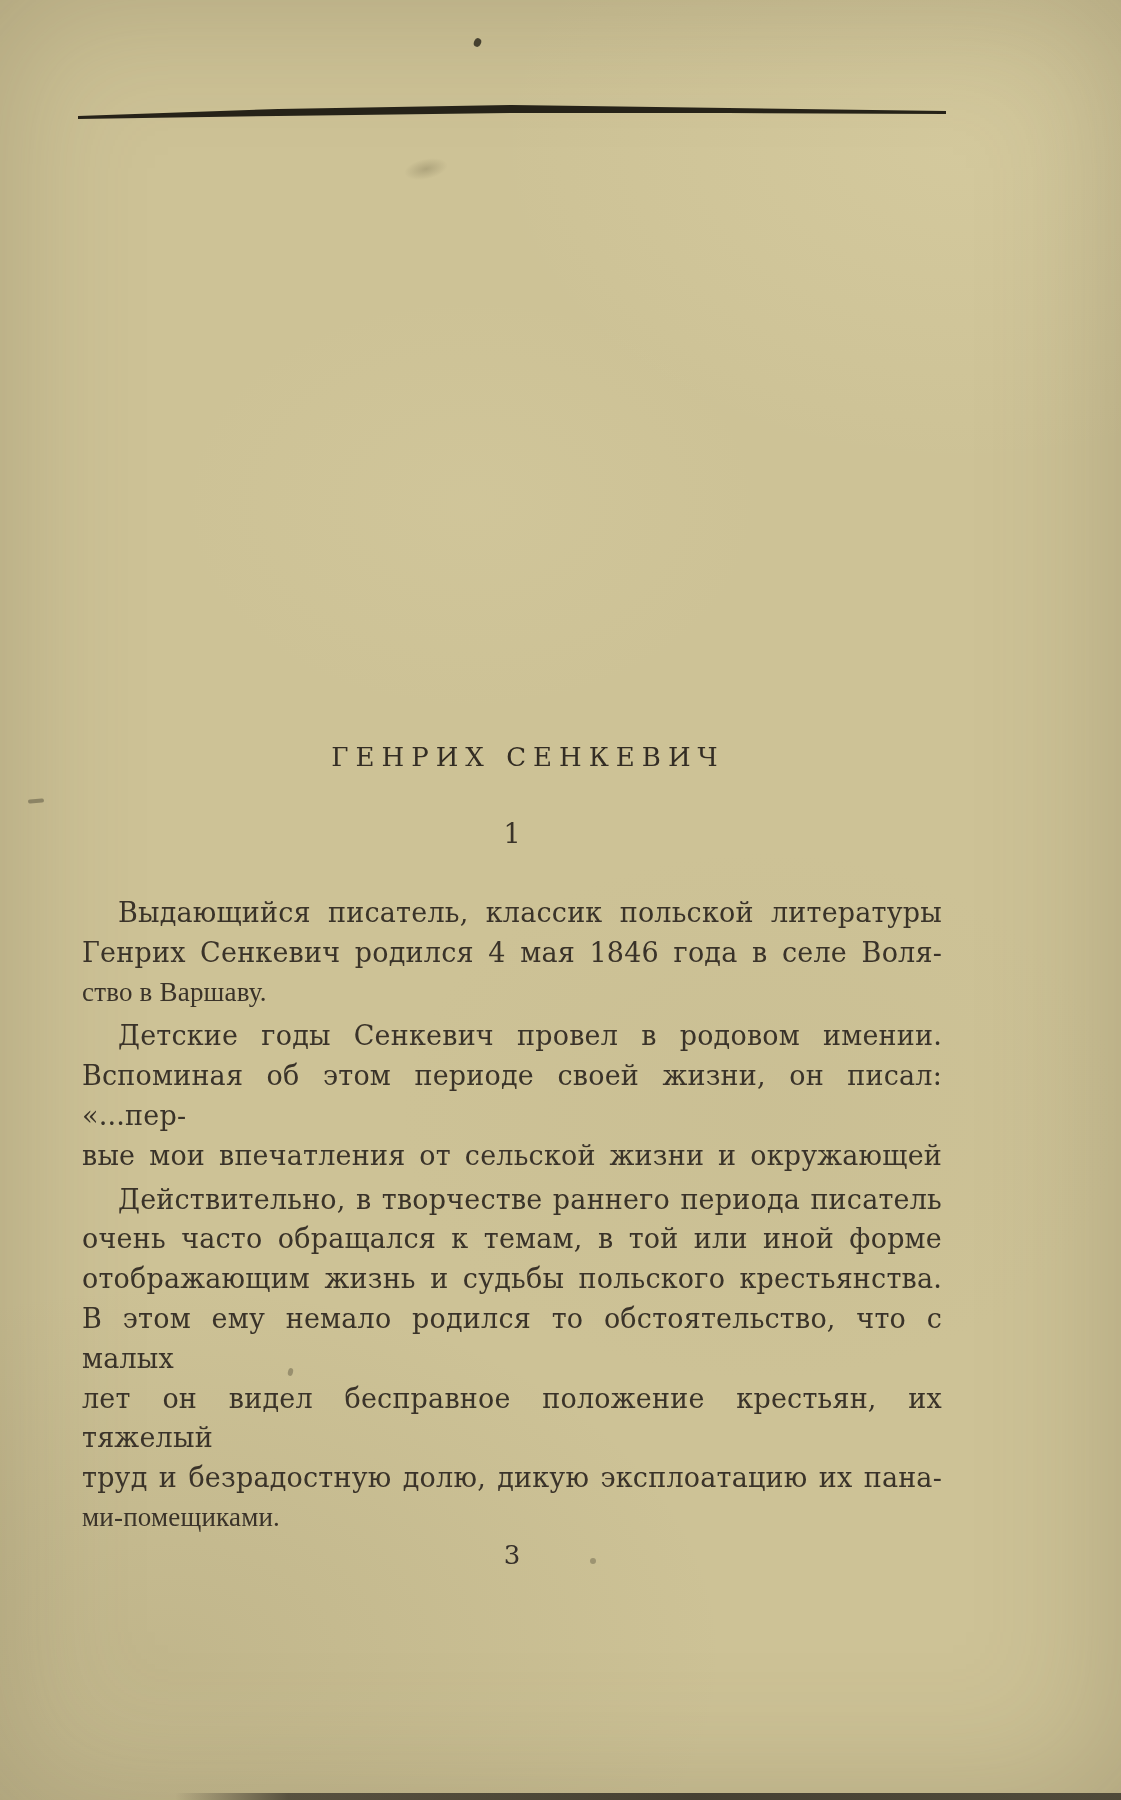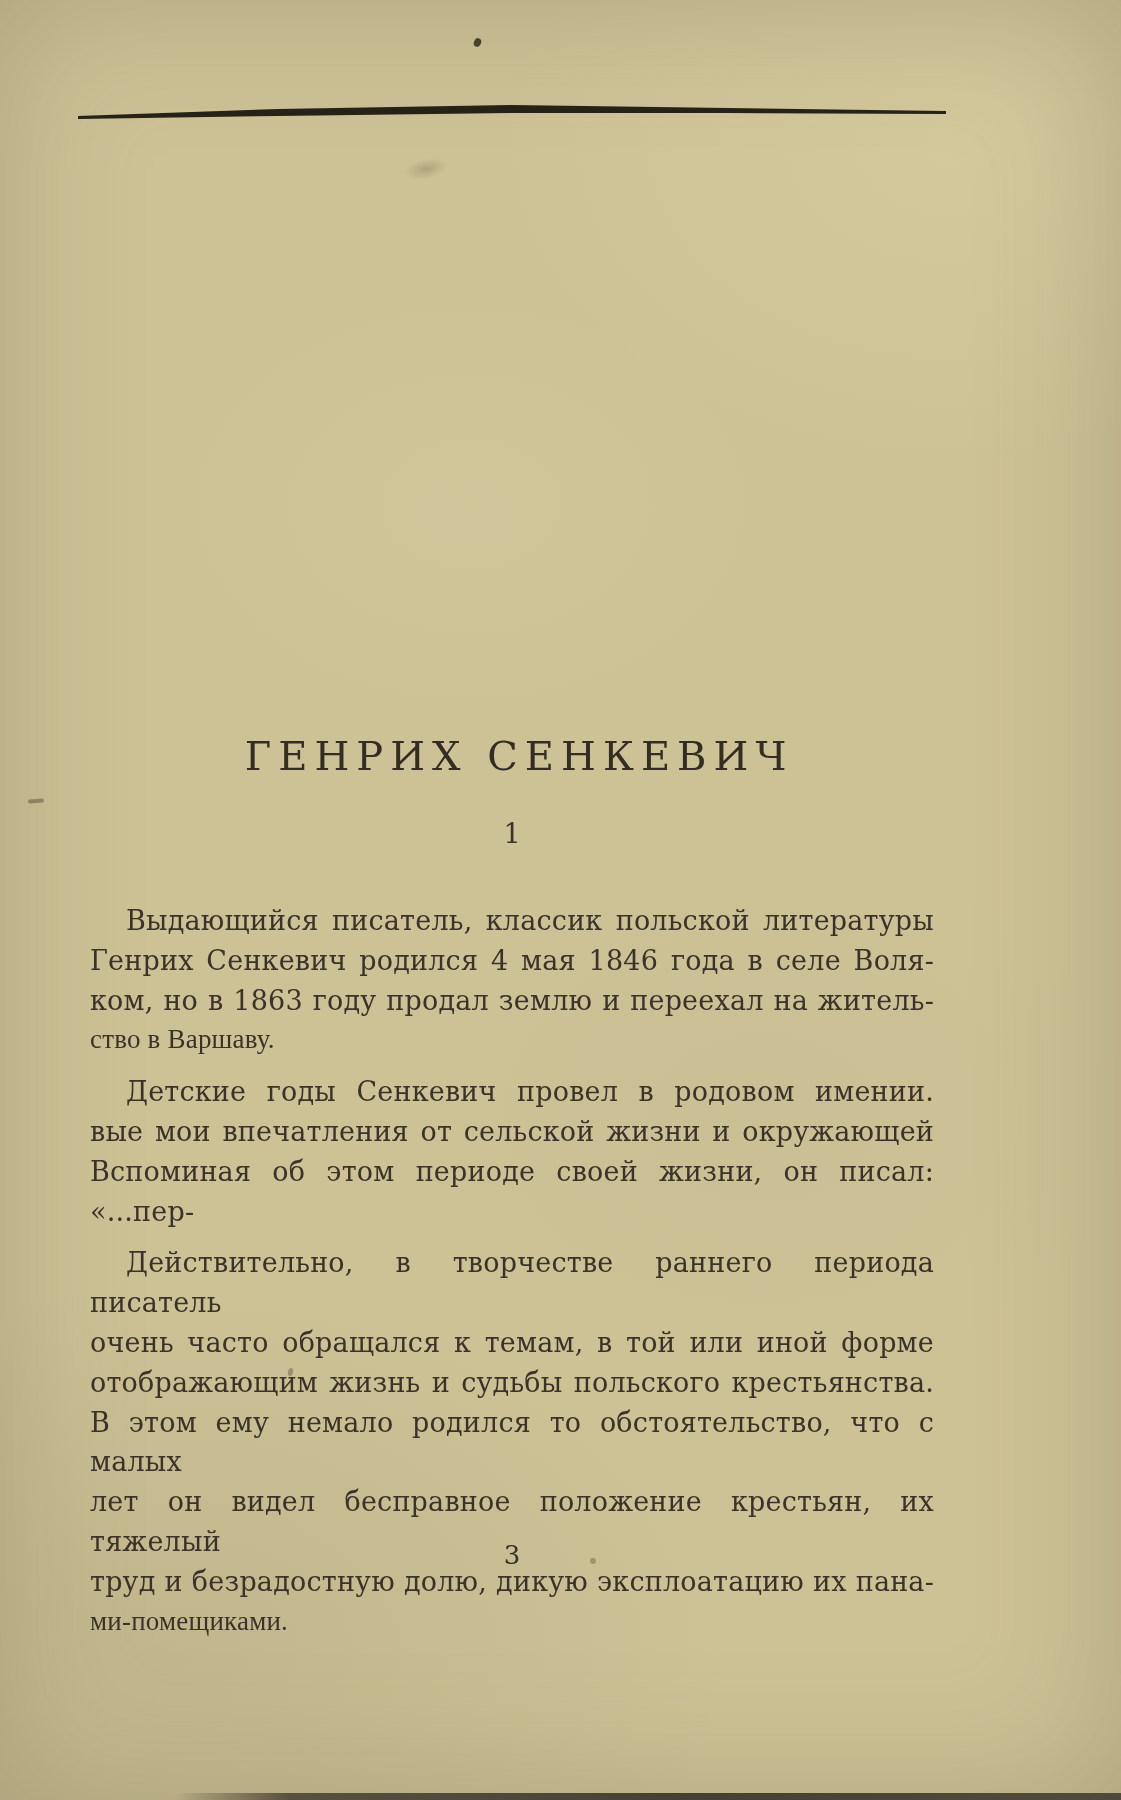--- a/index.html
+++ b/index.html
@@ -23,41 +23,41 @@
   }
   .content-col { position: absolute; left: 78px; width: 868px; }
 
   
   .rule { position: absolute; left: 78px; top: 100px; width: 868px; height: 26px; }
   .rule svg { display: block; }
 
   .page-title {
     top: 733px;
     text-align: center;
-    font-size: 40px;
+    font-size: 26px;
     font-weight: normal;
     letter-spacing: 7px;
     padding-left: 7px;
     color: #332d24;
-    margin: 0;
+    margin: 9px;
   }
   .section-number {
     top: 818px;
     text-align: center;
     font-size: 27px;
     color: #3a3329;
   }
   .body-text {
     top: 889px;
     font-size: 27px;
     line-height: 39.8px;
     color: #3a3329;
     letter-spacing: 0.2px;
   }
-  .paragraph { margin: 12px; }
+  .paragraph { margin: 4px; }
   .line {
     text-align: justify;
     text-align-last: justify;
     white-space: normal;
   }
   .line.indent { text-indent: 36px; }
   .line.last { text-align-last: left; font-family: Liberation Serif, serif; }
 
   .page-number {
     top: 1540px;
@@ -120,27 +120,26 @@
   <div class="bottom-scan-edge"></div>
 
   <h1 class="content-col page-title">ГЕНРИХ СЕНКЕВИЧ</h1>
 
   <div class="content-col section-number">1</div>
 
   <div class="content-col body-text">
       <div class="paragraph">
         <div class="line indent">Выдающийся писатель, классик польской литературы</div>
         <div class="line">Генрих Сенкевич родился 4 мая 1846 года в селе Воля-</div>
-        <div class="line">ком, но в 1863 году продал землю и переехал на житель-</div>
         <div class="line last">ство в Варшаву.</div>
       </div>
       <div class="paragraph">
         <div class="line indent">Детские годы Сенкевич провел в родовом имении.</div>
+        <div class="line">Вспоминая об этом периоде своей жизни, он писал: «...пер-</div>
         <div class="line">вые мои впечатления от сельской жизни и окружающей</div>
-        <div class="line">Вспоминая об этом периоде своей жизни, он писал: «...пер-</div>
       </div>
       <div class="paragraph">
         <div class="line indent">Действительно, в творчестве раннего периода писатель</div>
         <div class="line">очень часто обращался к темам, в той или иной форме</div>
         <div class="line">отображающим жизнь и судьбы польского крестьянства.</div>
         <div class="line">В этом ему немало родился то обстоятельство, что с малых</div>
         <div class="line">лет он видел бесправное положение крестьян, их тяжелый</div>
         <div class="line">труд и безрадостную долю, дикую эксплоатацию их пана-</div>
         <div class="line last">ми-помещиками.</div>
       </div>

